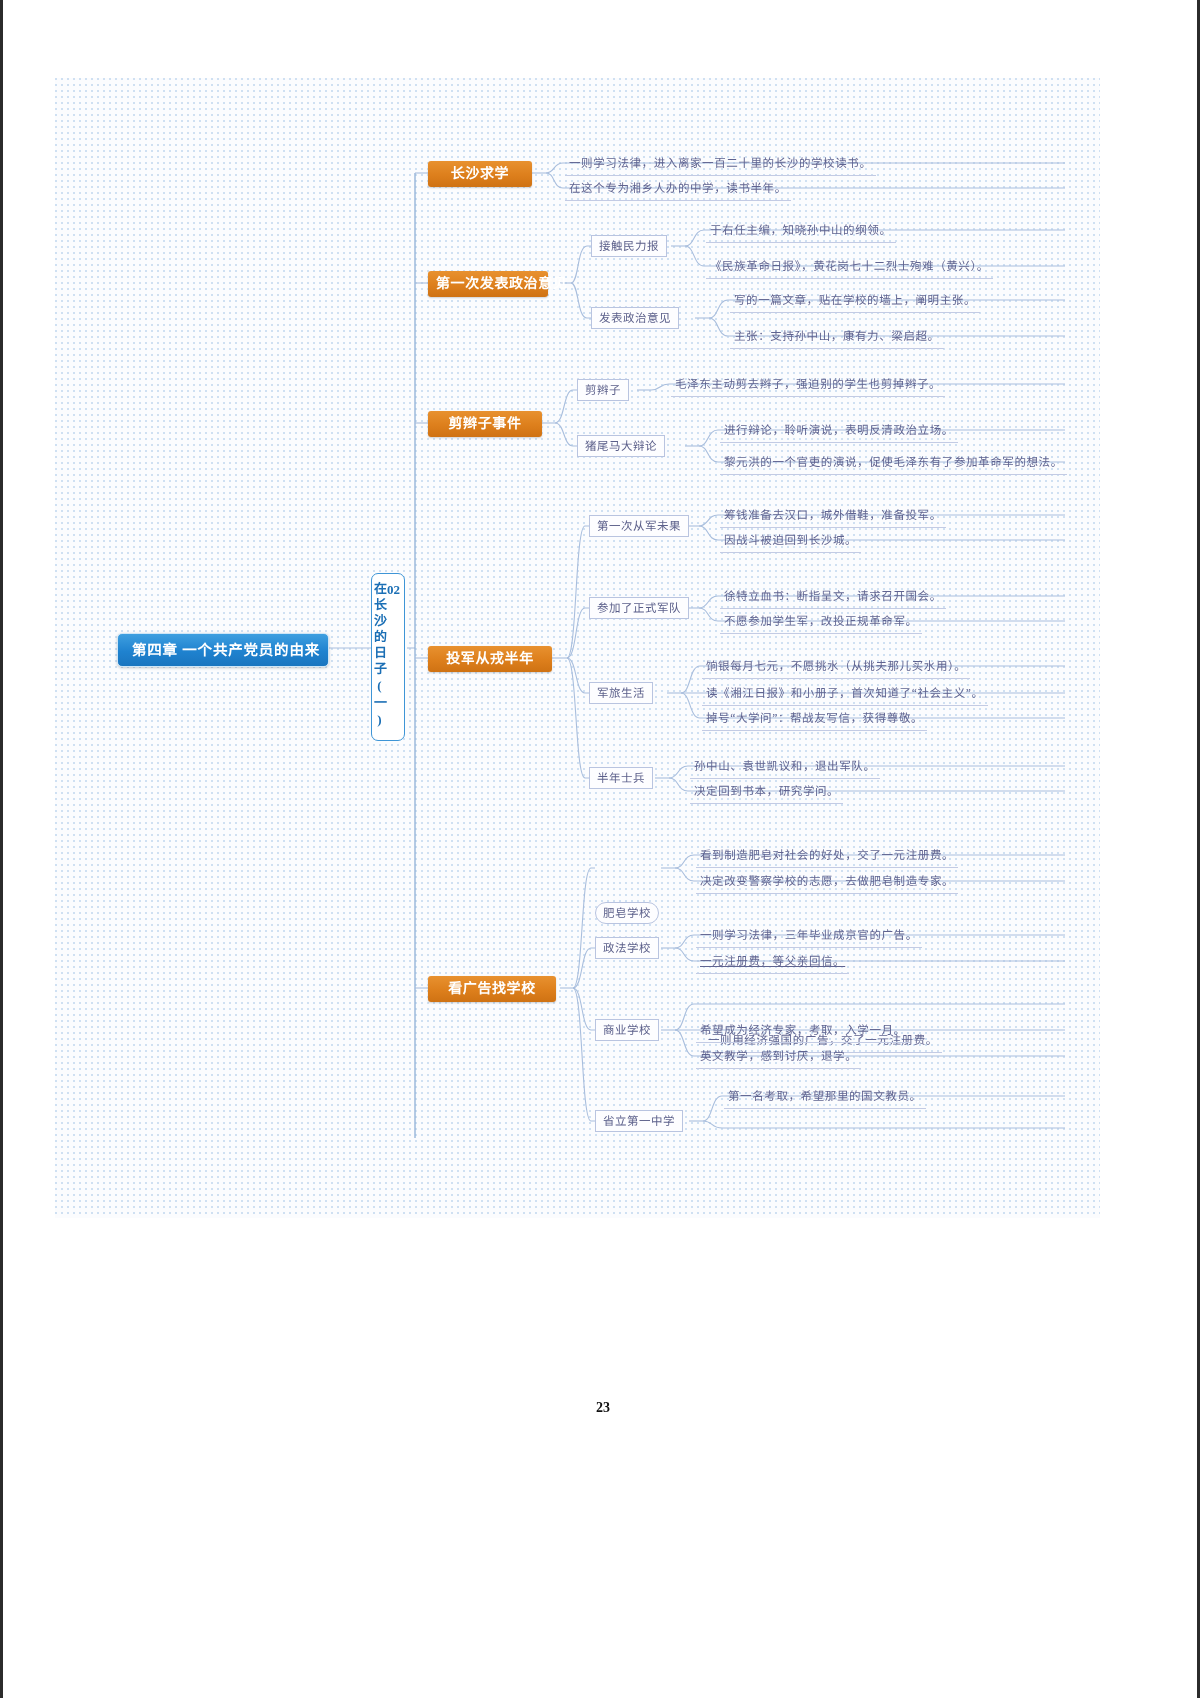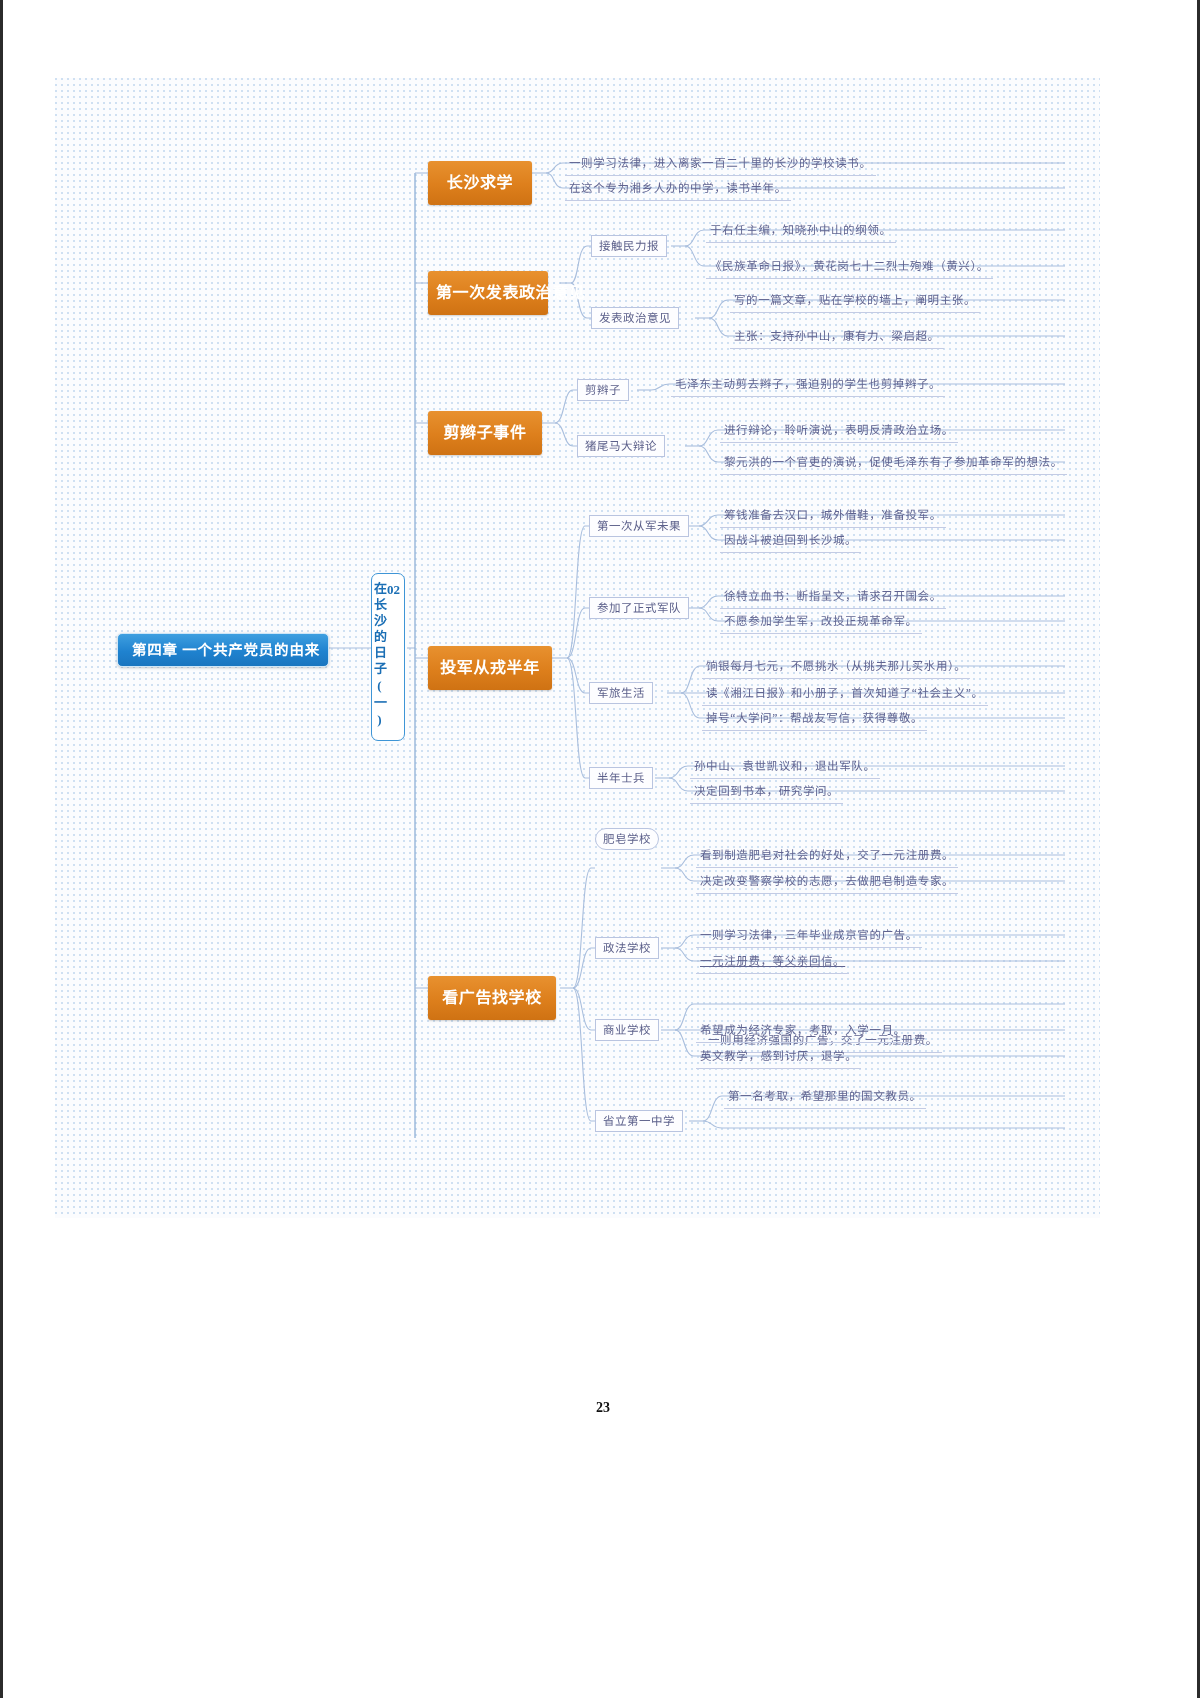--- a/index.html
+++ b/index.html
@@ -93,23 +93,23 @@
     display: block;
     font-size: 13px;
     letter-spacing: 0;
     margin-bottom: 2px;
   }
 
   
   .cat-node {
     background: linear-gradient(180deg, #e8912f 0%, #dd7f1c 55%, #cf7213 100%);
     color: #ffffff;
-    font-size: 16px;
+    font-size: 14px;
     font-weight: bold;
-    padding: 12px 8px;
+    padding: 4px 8px;
     border-radius: 3px;
     letter-spacing: 0.6px;
     box-shadow: 0 1px 2px rgba(0,0,0,0.18);
     text-align: center;
   }
 
   
   .sub-node {
     border: 1px solid #b9c4e0;
     background: #fdfdff;
@@ -285,21 +285,21 @@
     <div class="node leaf-node" style="left:647px; top:578px;">饷银每月七元，不愿挑水（从挑夫那儿买水用）。</div>
     <div class="node leaf-node" style="left:647px; top:605px;">读《湘江日报》和小册子，首次知道了“社会主义”。</div>
     <div class="node leaf-node" style="left:647px; top:630px;">掉号“大学问”：帮战友写信，获得尊敬。</div>
 
     <div class="node sub-node" style="left:534px; top:689px;">半年士兵</div>
     <div class="node leaf-node" style="left:635px; top:678px;">孙中山、袁世凯议和，退出军队。</div>
     <div class="node leaf-node" style="left:635px; top:703px;">决定回到书本，研究学问。</div>
 
     <div class="node cat-node" style="left:373px; top:898px; width:128px;">看广告找学校</div>
 
-    <div class="node sub-node" style="left:540px; top:750px;border-radius:11px;">肥皂学校</div>
+    <div class="node sub-node" style="left:540px; top:824px;border-radius:11px;">肥皂学校</div>
     <div class="node leaf-node" style="left:641px; top:767px;">看到制造肥皂对社会的好处，交了一元注册费。</div>
     <div class="node leaf-node" style="left:641px; top:793px;">决定改变警察学校的志愿，去做肥皂制造专家。</div>
 
     <div class="node sub-node" style="left:540px; top:859px;">政法学校</div>
     <div class="node leaf-node" style="left:641px; top:847px;">一则学习法律，三年毕业成京官的广告。</div>
     <div class="node leaf-node" style="left:641px; top:873px;text-decoration:underline;">一元注册费，等父亲回信。</div>
 
     <div class="node sub-node" style="left:540px; top:941px;">商业学校</div>
     <div class="node leaf-node" style="left:641px; top:952px;margin-left:8px;">一则用经济强国的广告，交了一元注册费。</div>
     <div class="node leaf-node" style="left:641px; top:942px;">希望成为经济专家，考取，入学一月。</div>

